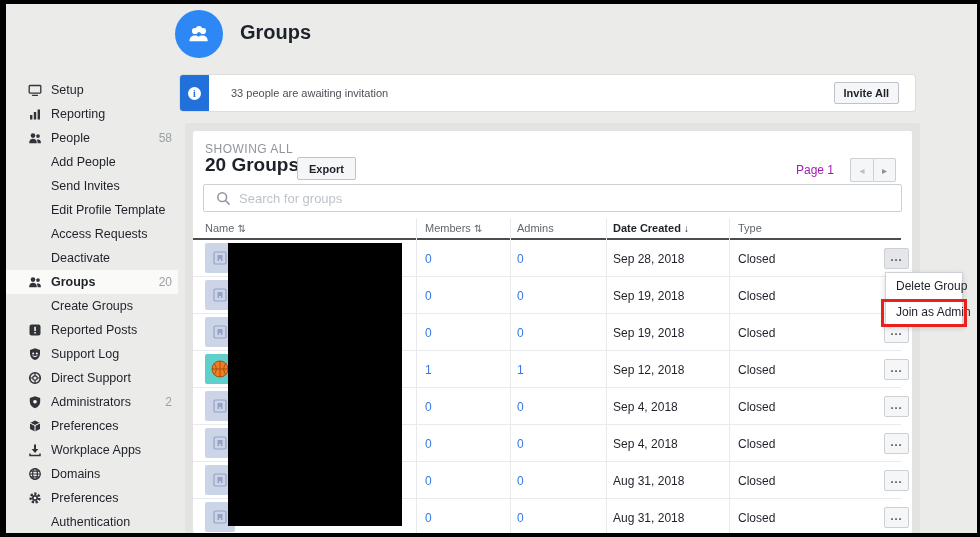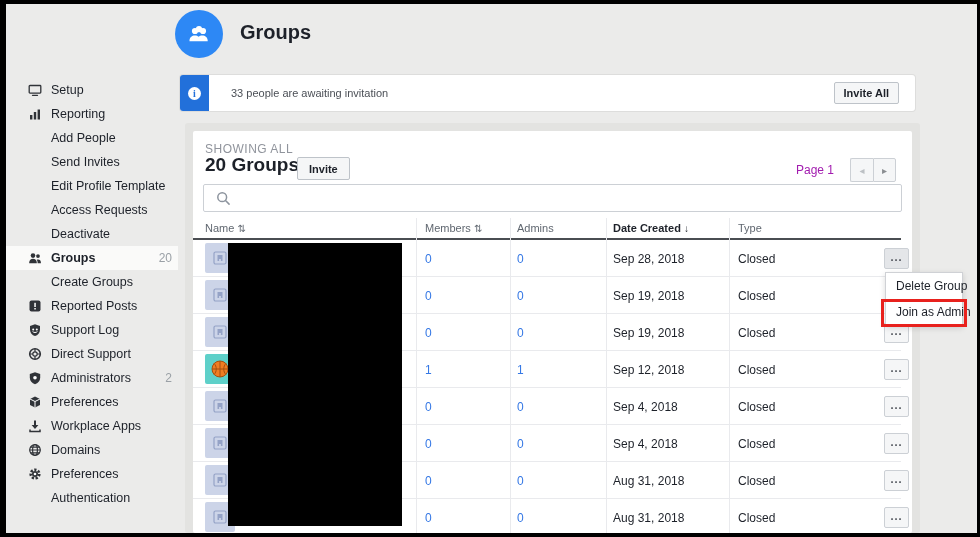--- a/index.html
+++ b/index.html
@@ -100,44 +100,56 @@
     <div class="side-item">
       <span class="ic">
           <svg width="14" height="14" viewBox="0 0 14 14" fill="#303338">
             <rect x="2" y="8" width="2.4" height="4.5"></rect>
             <rect x="5.8" y="5" width="2.4" height="7.5"></rect>
             <rect x="9.6" y="2.5" width="2.4" height="10"></rect>
           </svg>
         </span>
       <span class="lbl">Reporting</span>
     </div>
-    <div class="side-item indent">
-      <span class="lbl">Add People</span>
-    </div>
-    <div class="side-item indent">
-      <span class="lbl">Send Invites</span>
-    </div>
-    <div class="side-item indent">
-      <span class="lbl">Edit Profile Template</span>
-    </div>
-    <div class="side-item indent">
-      <span class="lbl">Access Requests</span>
-    </div>
-    <div class="side-item indent">
-      <span class="lbl">Deactivate</span>
-    </div>
-    <div class="side-item active">
+    <div class="side-item">
       <span class="ic">
           <svg width="14" height="14" viewBox="0 0 14 14" fill="#303338">
             <circle cx="5" cy="4.6" r="2.3"></circle>
             <circle cx="10" cy="5.1" r="1.9"></circle>
             <path d="M1.2 11.6c0-2.3 1.7-3.8 3.8-3.8s3.8 1.5 3.8 3.8v.6H1.2z"></path>
             <path d="M9.6 12.2v-.6c0-1.1-.3-2-.9-2.8.4-.3 1-.4 1.5-.4 1.6 0 2.7 1.2 2.7 3v.8z"></path>
           </svg>
         </span>
+      <span class="lbl">People</span>
+      <span class="badge">58</span>
+    </div>
+    <div class="side-item indent">
+      <span class="lbl">Add People</span>
+    </div>
+    <div class="side-item indent">
+      <span class="lbl">Send Invites</span>
+    </div>
+    <div class="side-item indent">
+      <span class="lbl">Edit Profile Template</span>
+    </div>
+    <div class="side-item indent">
+      <span class="lbl">Access Requests</span>
+    </div>
+    <div class="side-item indent">
+      <span class="lbl">Deactivate</span>
+    </div>
+    <div class="side-item active">
+      <span class="ic">
+          <svg width="14" height="14" viewBox="0 0 14 14" fill="#303338">
+            <circle cx="5" cy="4.6" r="2.3"></circle>
+            <circle cx="10" cy="5.1" r="1.9"></circle>
+            <path d="M1.2 11.6c0-2.3 1.7-3.8 3.8-3.8s3.8 1.5 3.8 3.8v.6H1.2z"></path>
+            <path d="M9.6 12.2v-.6c0-1.1-.3-2-.9-2.8.4-.3 1-.4 1.5-.4 1.6 0 2.7 1.2 2.7 3v.8z"></path>
+          </svg>
+        </span>
       <span class="lbl">Groups</span>
       <span class="badge">20</span>
     </div>
     <div class="side-item indent">
       <span class="lbl">Create Groups</span>
     </div>
     <div class="side-item">
       <span class="ic">
           <svg width="14" height="14" viewBox="0 0 14 14">
             <rect x="1.5" y="1.5" width="11" height="11" rx="2" fill="#303338"></rect>
@@ -227,38 +239,39 @@
     </div>
     <div class="banner-text">33 people are awaiting invitation</div>
     <button class="invite-btn">Invite All</button>
   </div>
 
   <div class="card-wrap">
     <div class="card">
 
       <div class="showing">SHOWING ALL</div>
       <div class="count-title">20 Groups</div>
-      <button class="export-btn">Invite</button>
+      <button class="export-btn">Export</button>
       <div class="page-label">Page 1</div>
       <div class="pager">
         <div class="pg prev">
             <span>◂</span>
           </div>
         <div class="pg next">
             <span>▸</span>
           </div>
       </div>
 
       <div class="searchbox">
         <span class="search-ic">
             <svg width="15" height="15" viewBox="0 0 15 15" fill="none" stroke="#8d949e" stroke-width="1.5">
               <circle cx="6.2" cy="6.2" r="4.4"></circle>
               <path d="M9.5 9.5l3.6 3.6" stroke-linecap="round"></path>
             </svg>
           </span>
+        <input type="text" placeholder="Search for groups" style="">
       </div>
 
       <div class="thead">
         <div class="th" style="left:12px"><span>Name</span> <span class="sortglyph">⇅</span></div>
         <div class="th" style="left:232px"><span>Members</span> <span class="sortglyph">⇅</span></div>
         <div class="th" style="left:324px"><span>Admins</span></div>
         <div class="th bold" style="left:420px"><span>Date Created</span> <span class="sortglyph" style="color:#1d2129;font-weight:bold">↓</span></div>
         <div class="th" style="left:545px"><span>Type</span></div>
       </div>
       <div class="col-divider" style="left:223px"></div>

